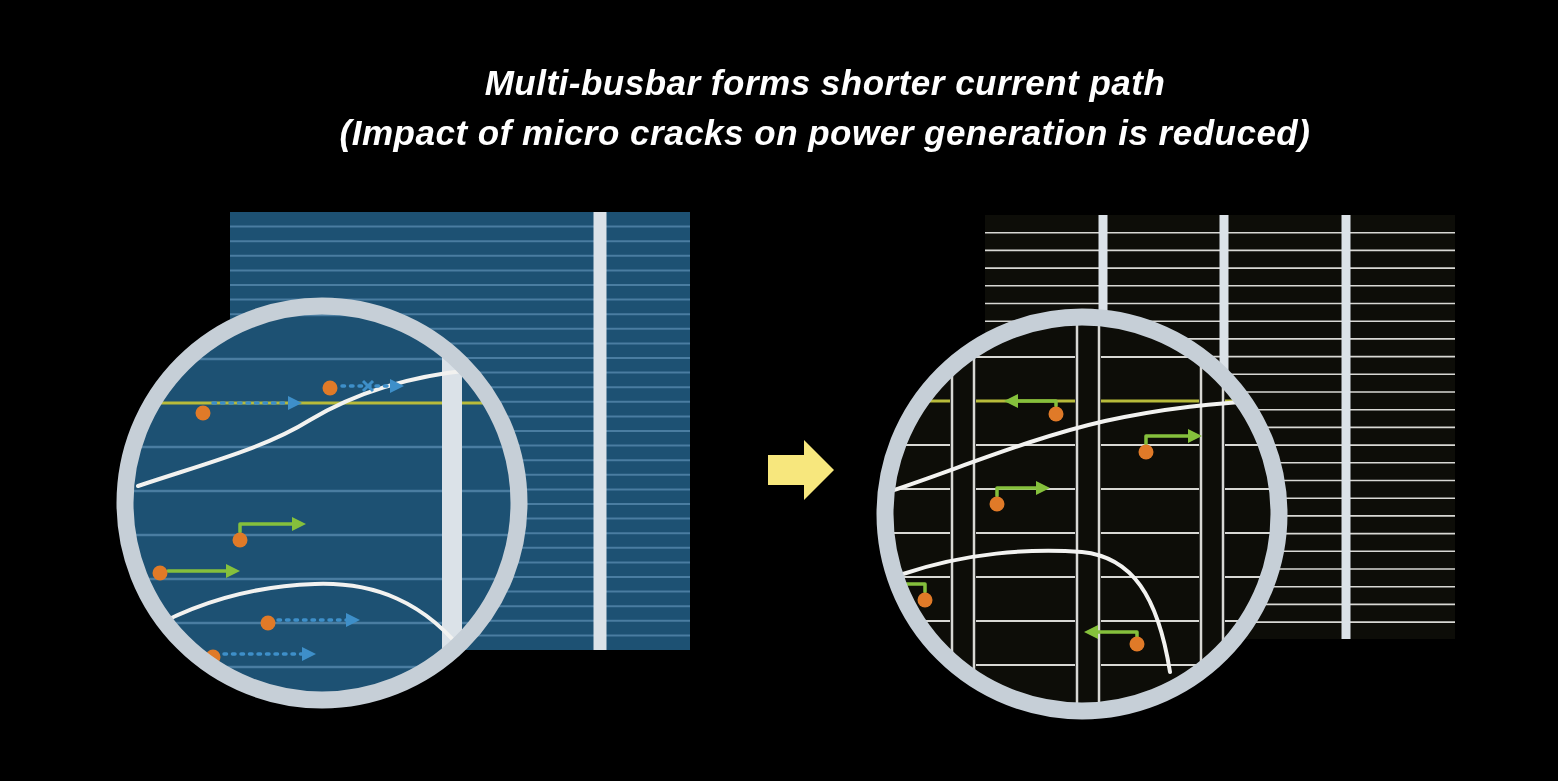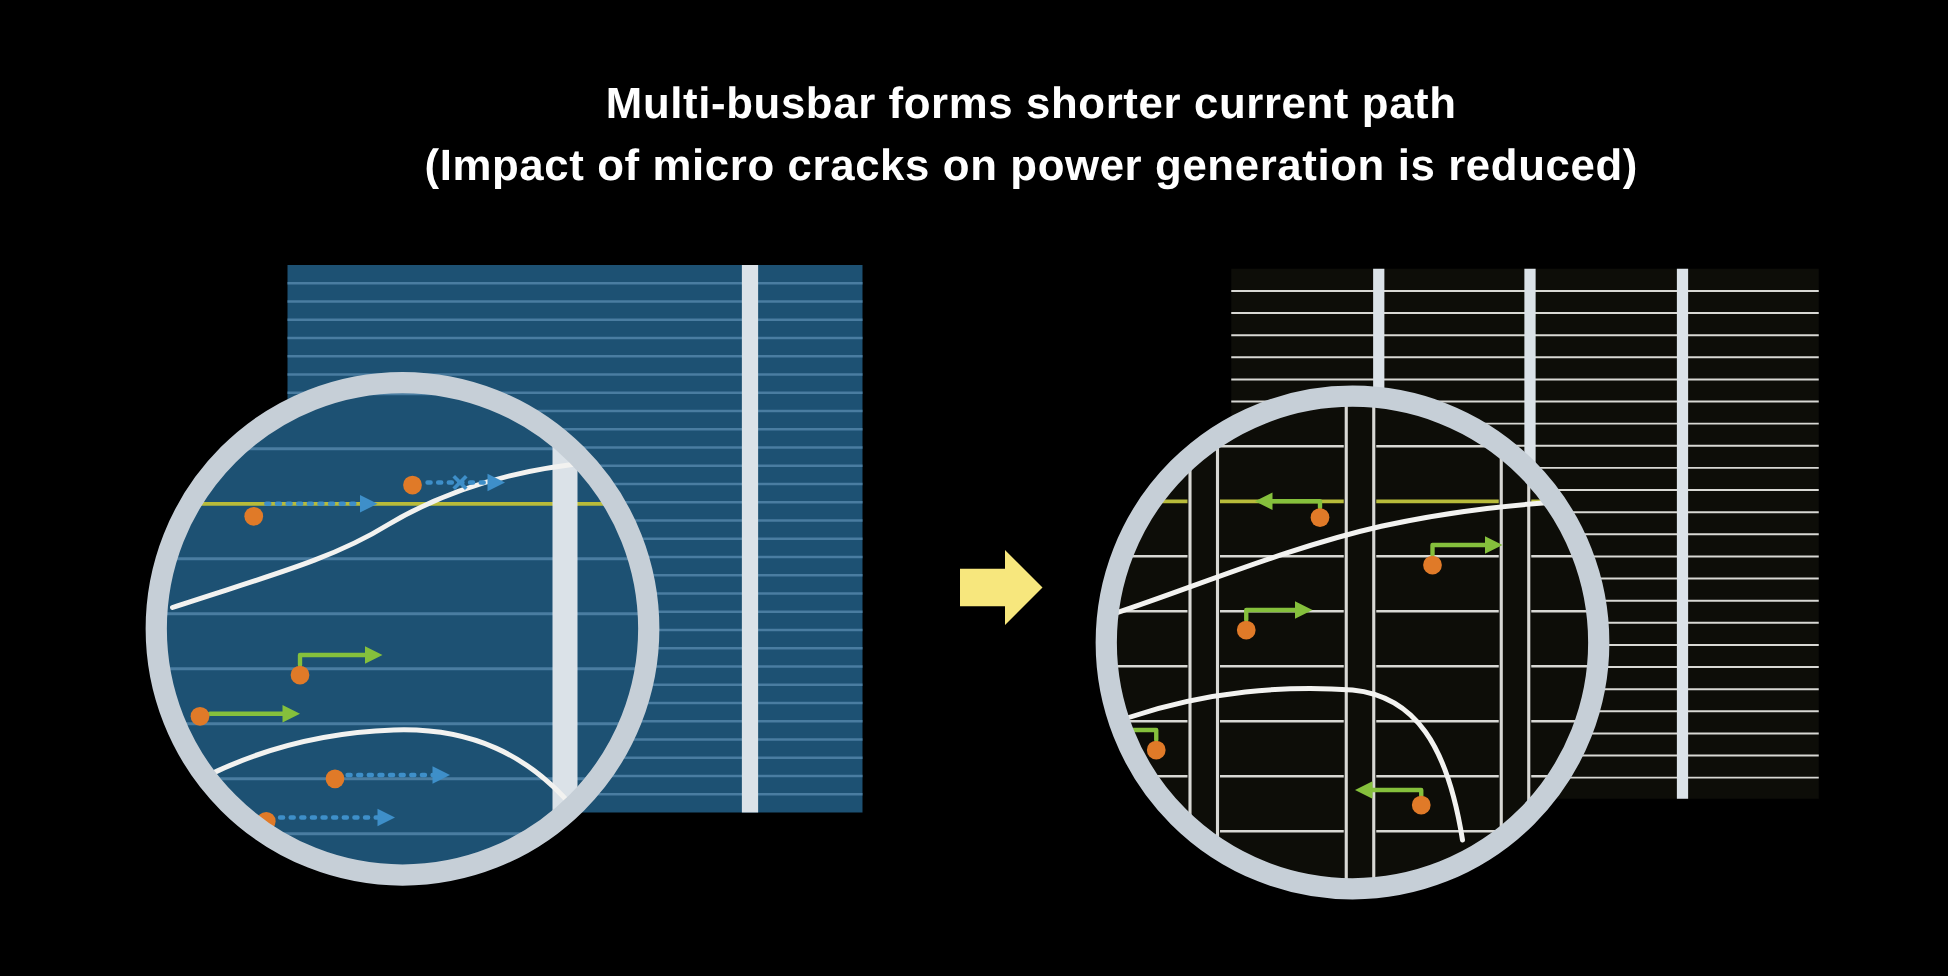--- a/index.html
+++ b/index.html
@@ -2,21 +2,21 @@
 <html style="--c-background: #000000; --c-title-text: #ffffff; --c-cell-blue: #1d5173; --c-cell-blue-finger: #4a7da1; --c-busbar-silver: #dbe2e8; --c-cell-black: #0d0d08; --c-cell-black-finger: #d8d8d4; --c-magnifier-rim: #c6cfd7; --c-highlight-finger-yellow: #b8bb3a; --c-crack-white: #f2f2f0; --c-electron-orange: #e07a28; --c-long-path-blue: #3e8fc9; --c-short-path-green: #85c03c; --c-transition-arrow-yellow: #f7e77d;"><head>
 <meta charset="utf-8">
 <style>
   html,body{margin:0;padding:0;}
   body{
     width:1558px;height:781px;
     background:var(--c-background,#000);
     overflow:hidden;
     font-family:"Liberation Sans", sans-serif;
   }
-  .stage{position:relative;width:1558px;height:698px;}
+  .stage{position:relative;width:1558px;height:698px;font-style:italic;}
   .title-block{
     position:absolute;top:58px;left:0;width:100%;
     text-align:center;
     transform:translateX(46px);
   }
   .title-line{
     color:var(--c-title-text,#fff);
     font-size:35px;
     font-weight:700;
     line-height:50px;

